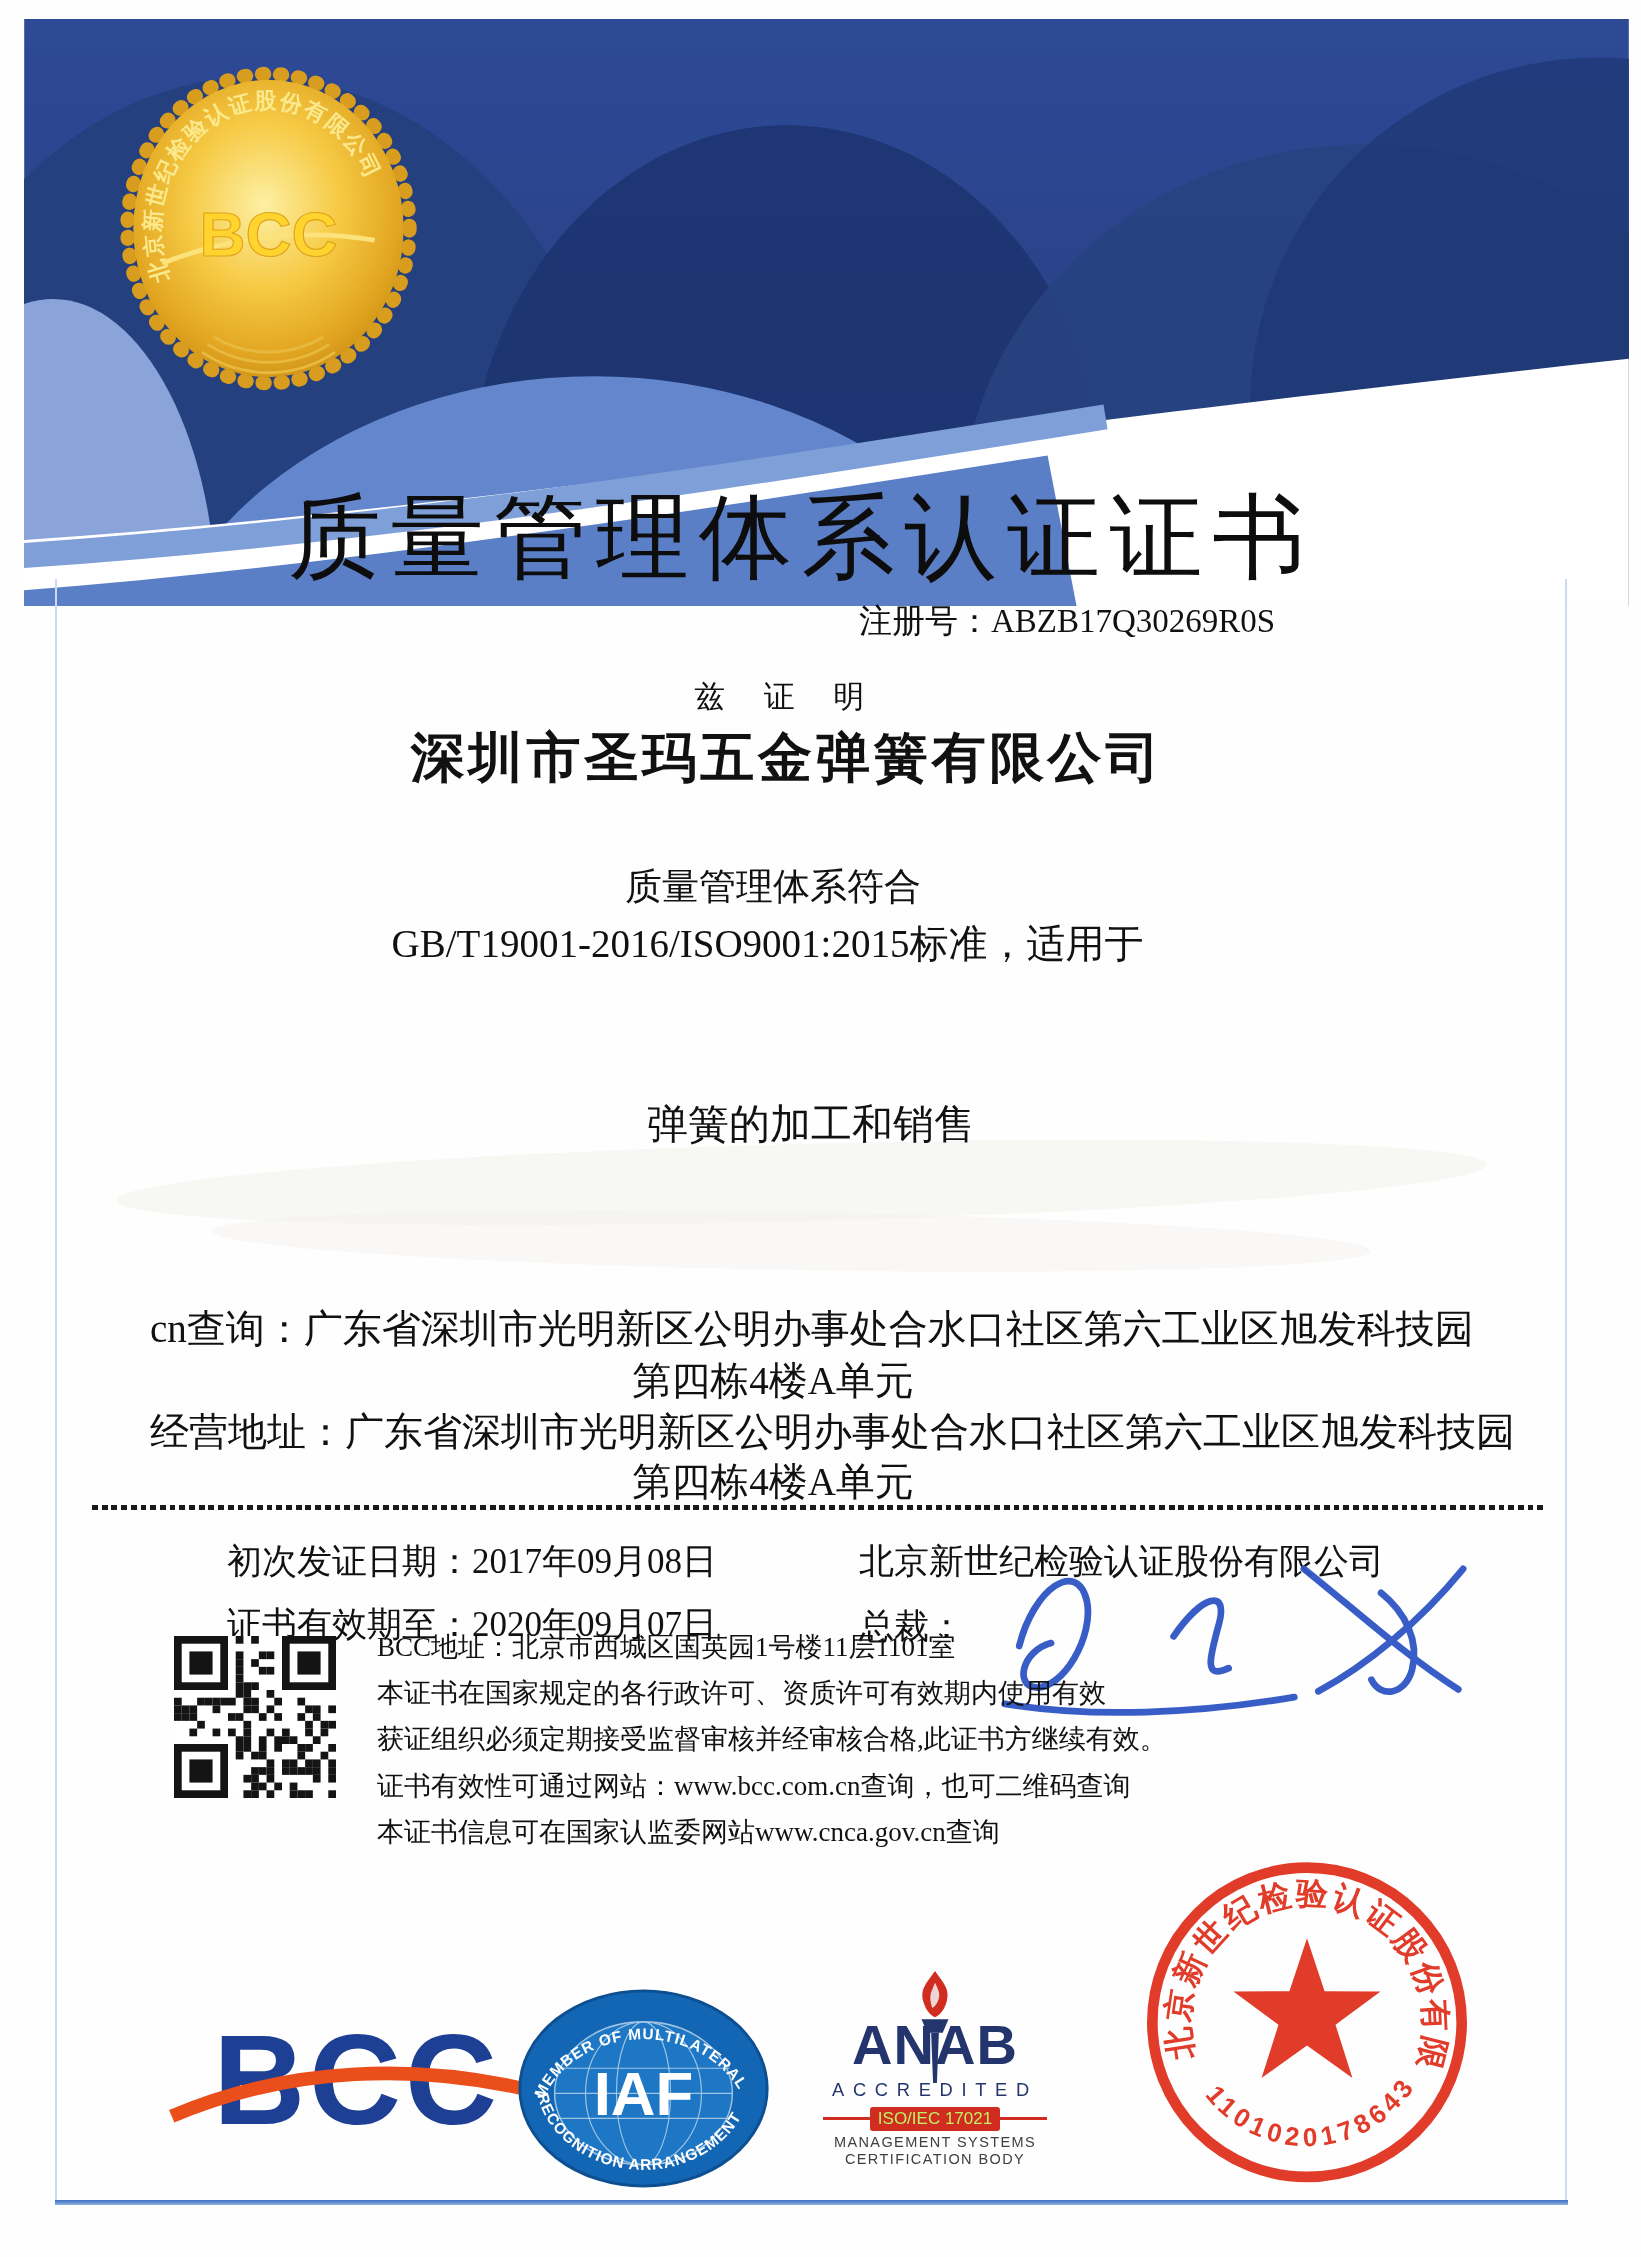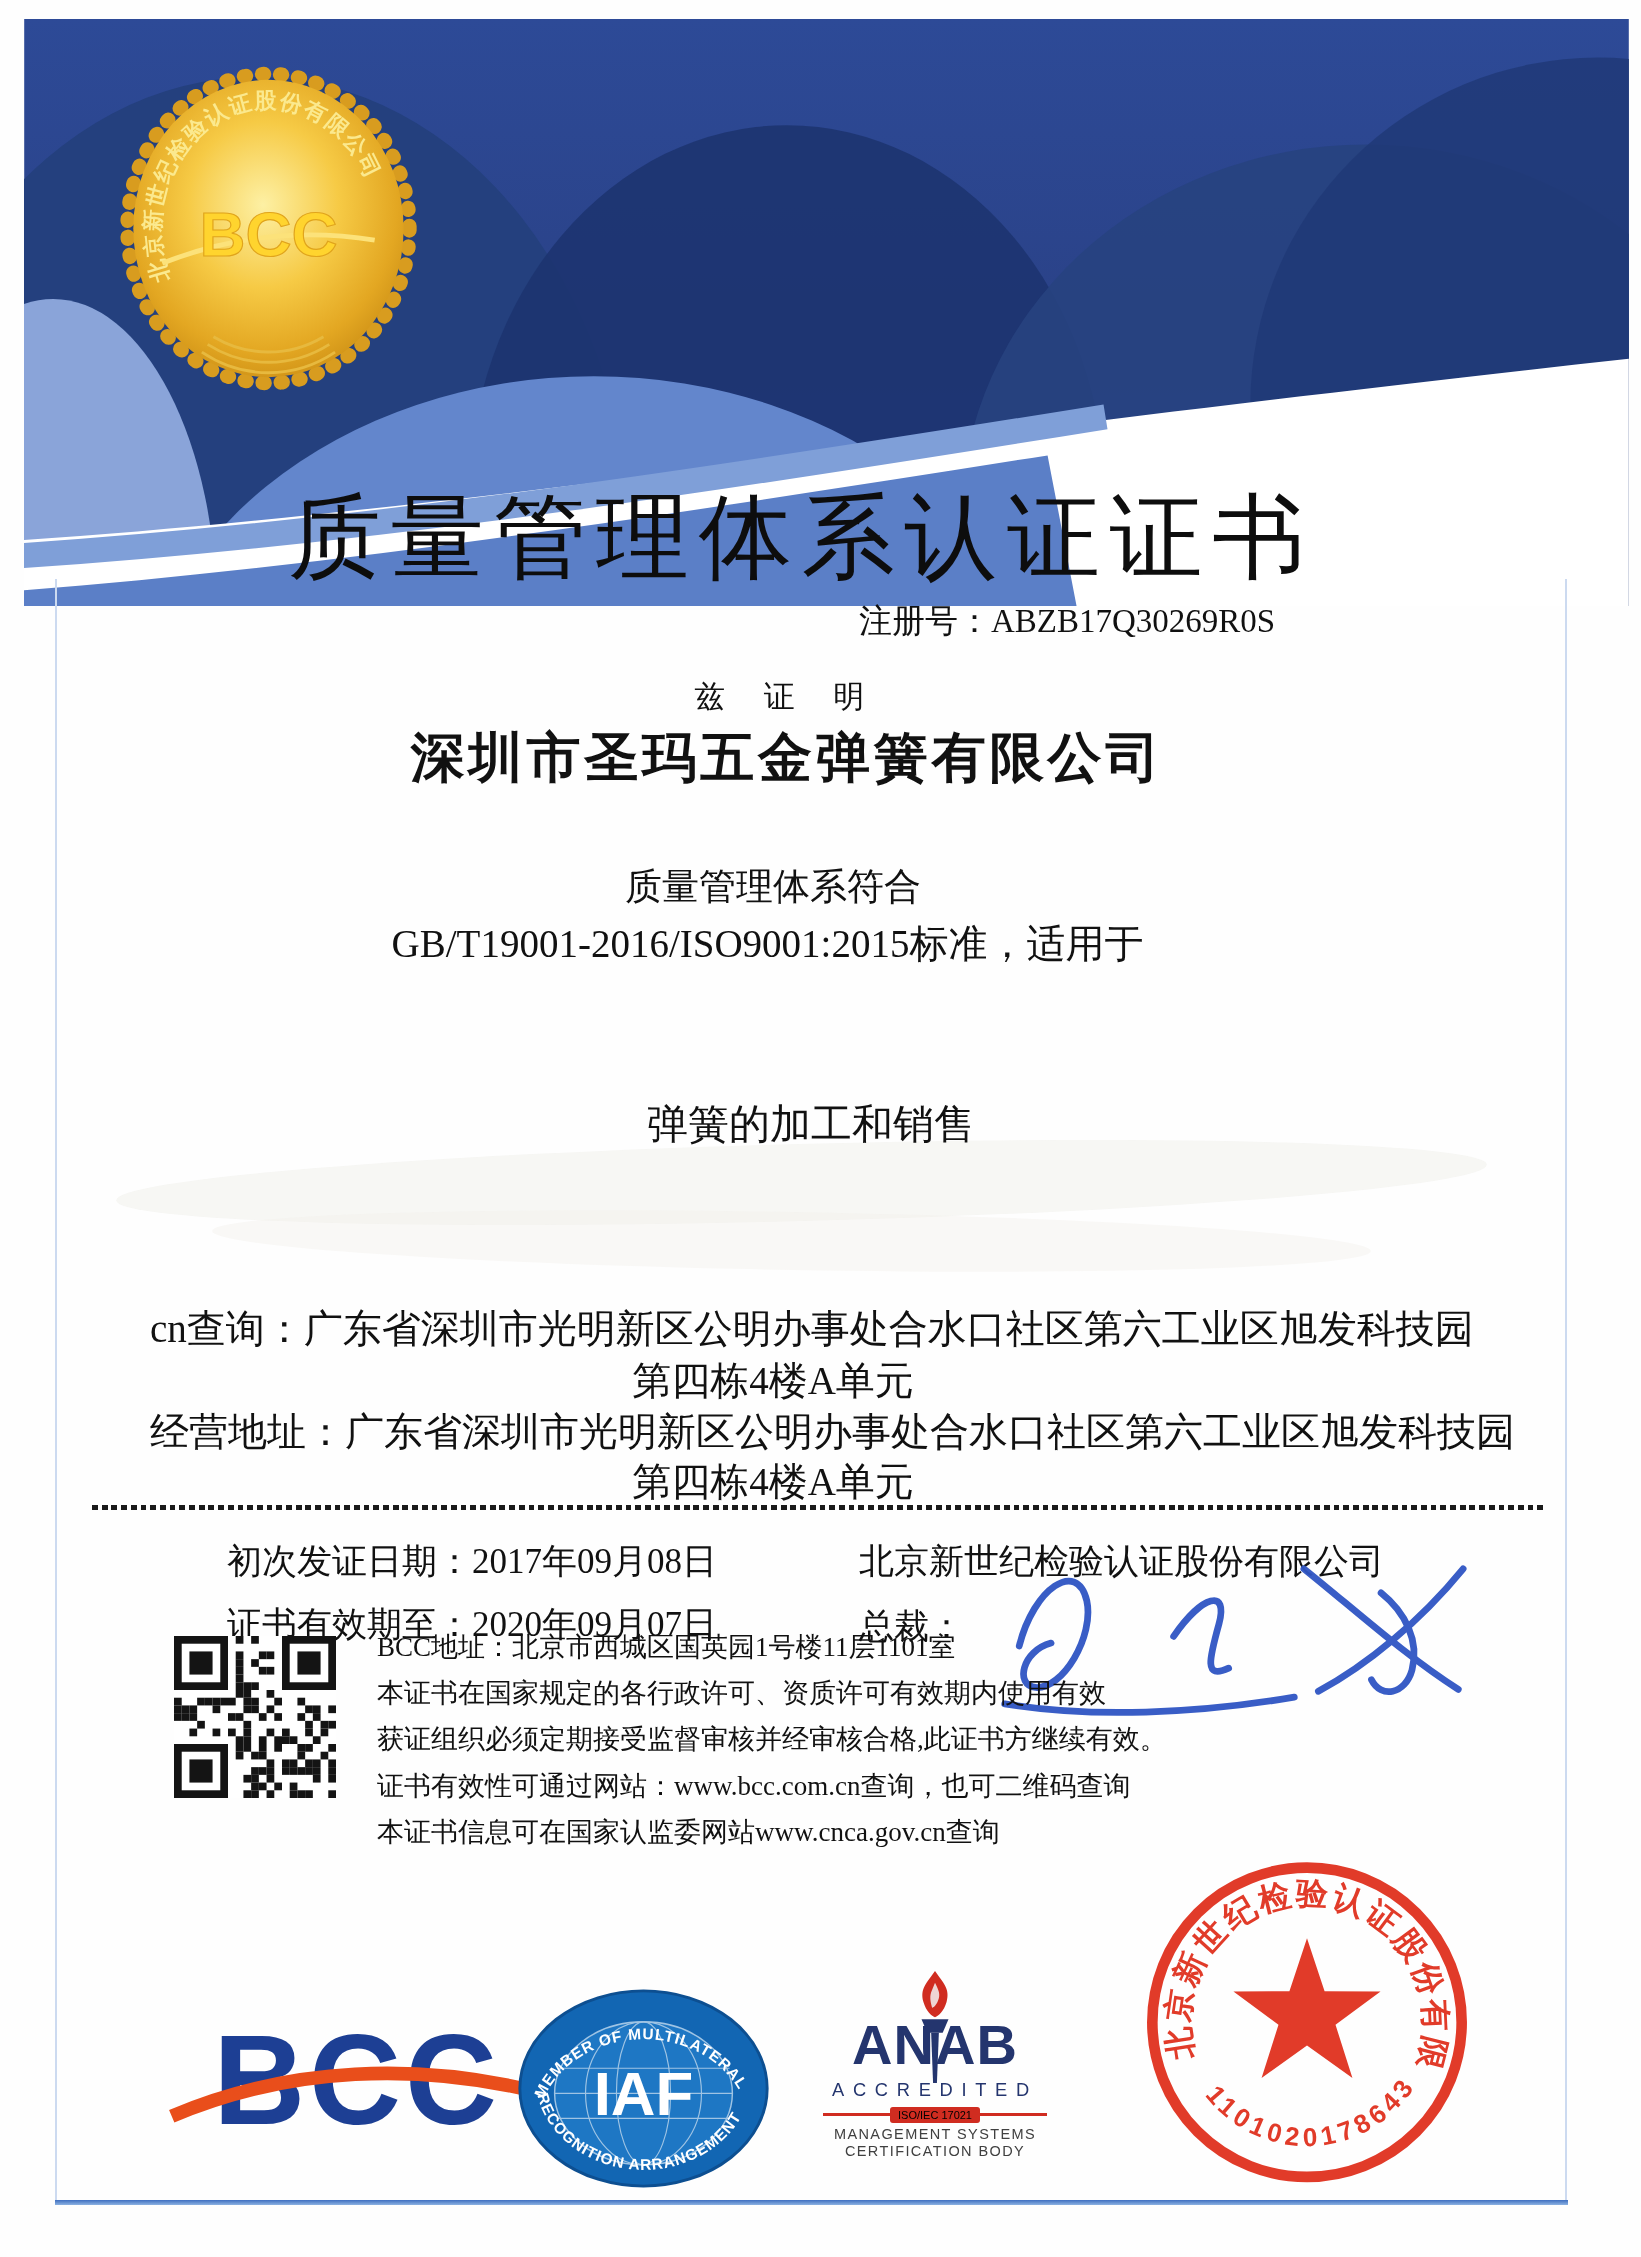--- a/index.html
+++ b/index.html
@@ -29,21 +29,21 @@
   
   .vline{top:579px;width:1.9px;height:1623px;background:#ccdaf0;}
   #bottomline{left:55px;top:2200px;width:1513px;height:4.8px;
       background:linear-gradient(180deg,#3f6fc0,#8cb2e2);}
   
   #anab{left:823px;top:1975px;width:224px;text-align:center;font-family:Liberation Sans, sans-serif;}
   #anab-name{font-size:56px;font-weight:800;color:#24356e;letter-spacing:1px;line-height:1;margin-top:42px;}
   #anab-accredited{font-size:18.3px;letter-spacing:8.7px;color:#24356e;margin-top:6px;}
   #anab-badge-row{display:flex;align-items:center;justify-content:center;margin-top:5.8px;}
   #anab-badge-row .rline{flex:1;height:2.9px;background:#d02c20;}
-  #anab-badge{background:#d02c20;color:#000000;font-size:11px;padding:1.9px 7.7px;border-radius:2.9px;white-space:nowrap;}
+  #anab-badge{background:#d02c20;color:#bef264;font-size:17px;padding:1.9px 7.7px;border-radius:2.9px;white-space:nowrap;}
   .anab-sub{font-size:14.5px;color:#404040;letter-spacing:1.4px;margin-top:3.9px;}
 </style>
 </head>
 <body>
 
 <div id="page">
 
   <svg id="banner" class="abs" viewBox="0 0 1662 608" width="1605" height="587">
     <defs>
       <linearGradient id="navyg" x1="0" y1="0" x2="0" y2="1">

